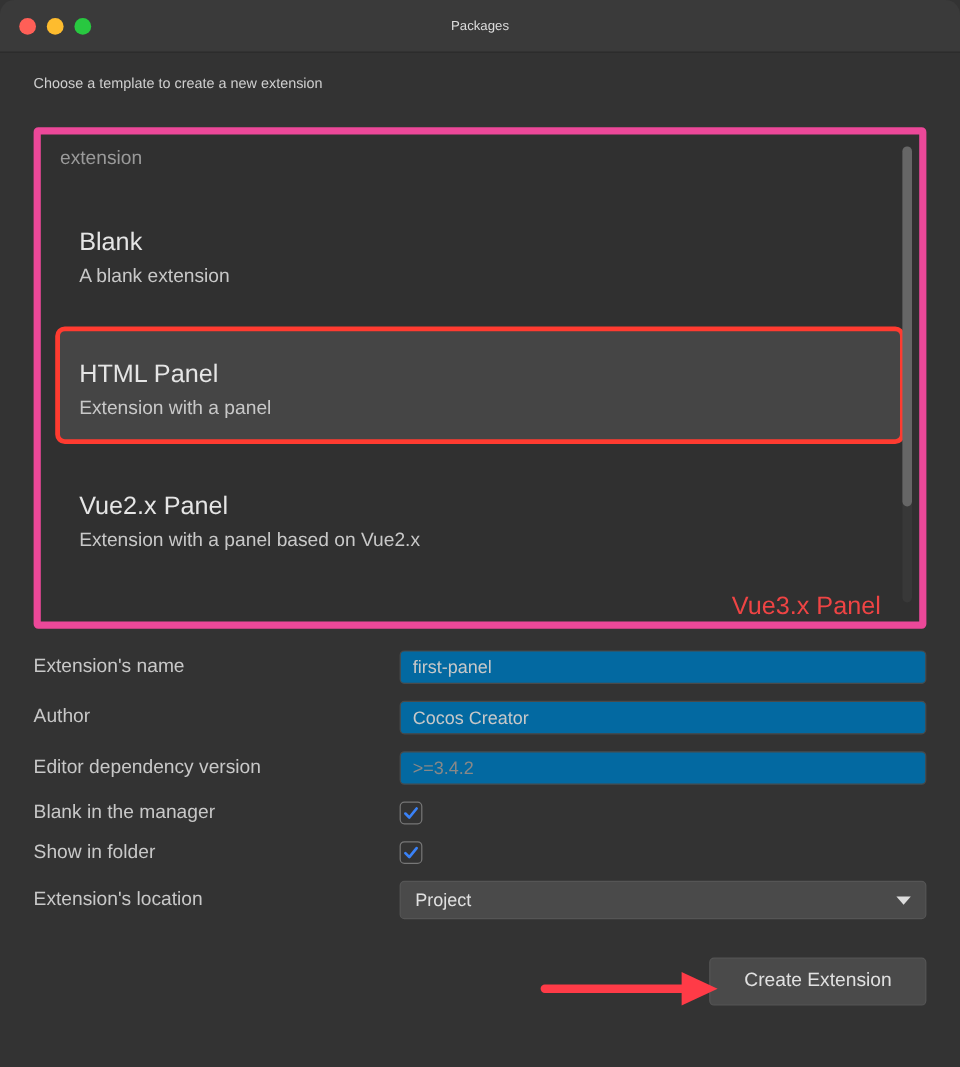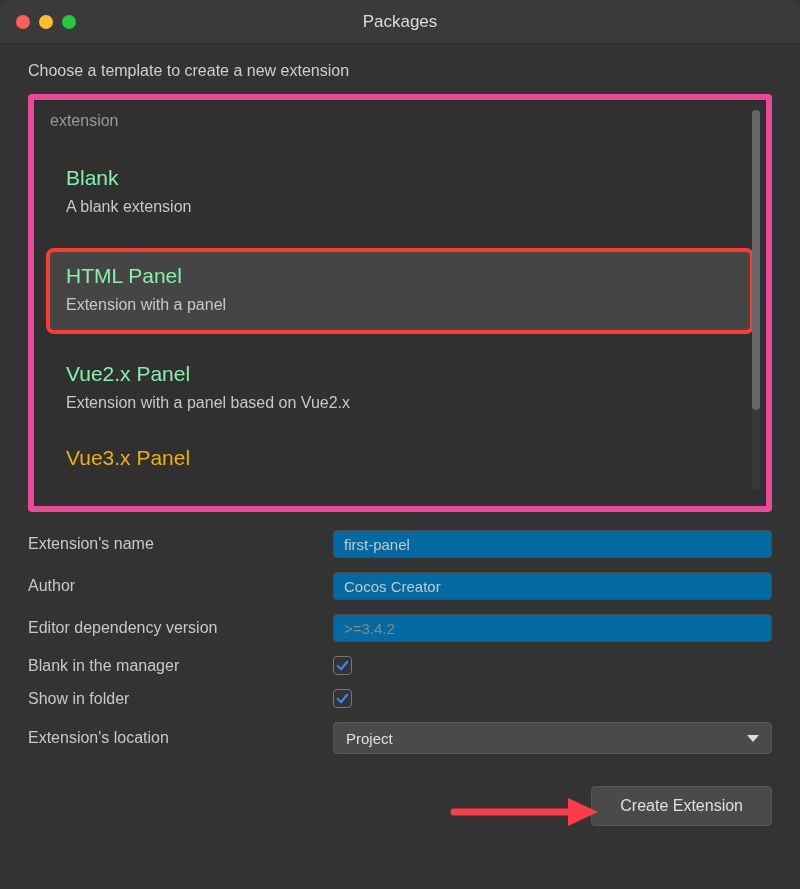--- a/index.html
+++ b/index.html
@@ -31,31 +31,31 @@
       height: 14px;
       border-radius: 50%;
     }
     .t-close { background: #ff5f57; }
     .t-min { background: #febc2e; }
     .t-max { background: #28c840; }
     .titlebar-title {
       position: absolute;
       left: 0; right: 0;
       text-align: center;
-      font-size: 17px;
+      font-size: 11px;
       color: #dcdcdc;
       pointer-events: none;
     }
     .content {
       padding: 18px 28px 0 28px;
     }
     .prompt {
-      font-size: 16px;
+      font-size: 12px;
       color: #cfcfcf;
-      margin-bottom: 14px;
+      margin-bottom: 30px;
     }
     .template-panel {
       background: #303030;
       border: 6px solid #ec4899;
       border-radius: 4px;
       height: 418px;
       position: relative;
       overflow: hidden;
     }
     .panel-header {
@@ -73,33 +73,35 @@
     }
     .template-item.selected {
       background: #454545;
     }
     .template-item.highlighted {
       outline: 4px solid #ff3b30;
       outline-offset: -2px;
     }
     .template-title {
       font-size: 21px;
-      color: #86efac;
+      color: #e5e5e5;
       font-weight: 500;
       margin-bottom: 8px;
+      margin-top: 12px;
     }
     .template-desc {
       font-size: 16px;
       color: #c8c8c8;
     }
     .template-peek {
       padding: 0 18px;
       font-size: 21px;
-      color: #eab308;
+      color: #ef4444;
       font-weight: 500;
+      text-align: right;
     }
     .scrollbar-track {
       position: absolute;
       right: 6px;
       top: 10px;
       width: 8px;
       height: 380px;
       background: rgba(255,255,255,0.04);
       border-radius: 4px;
     }

